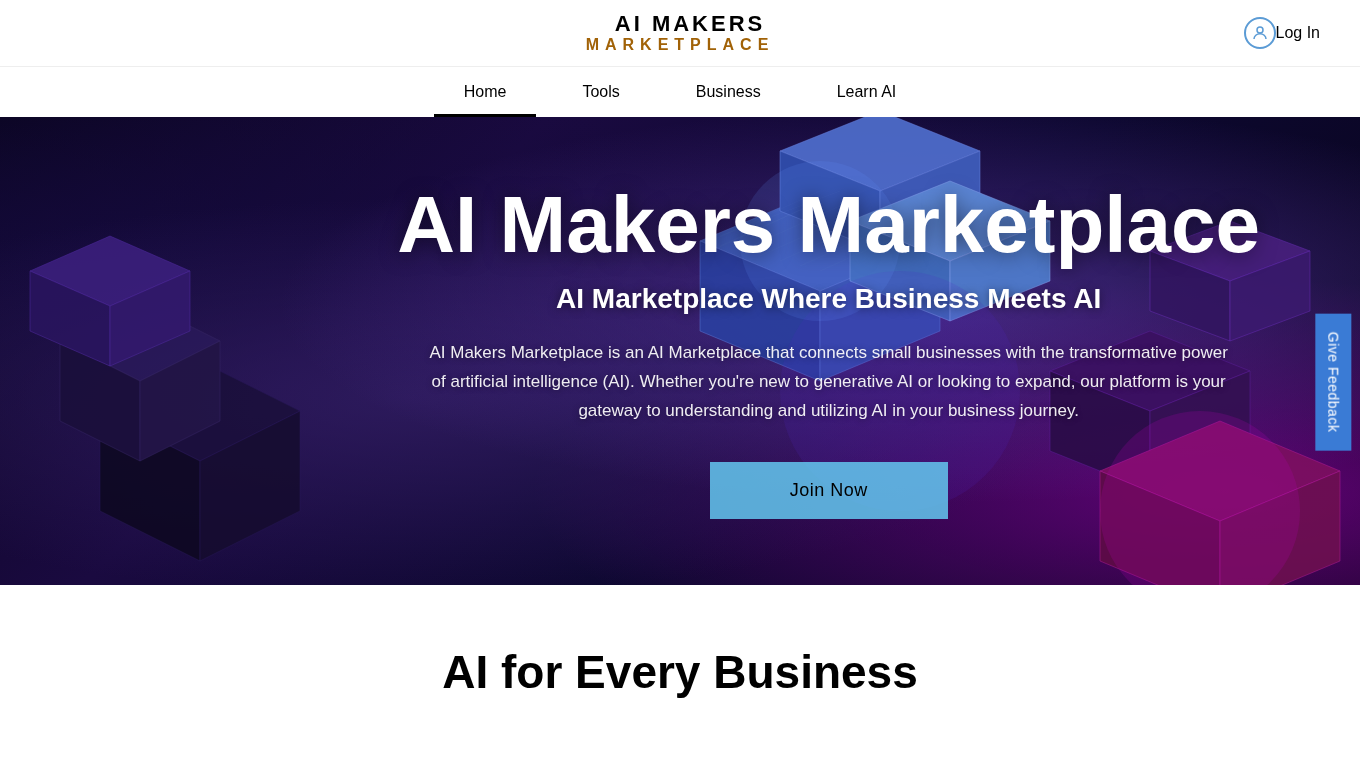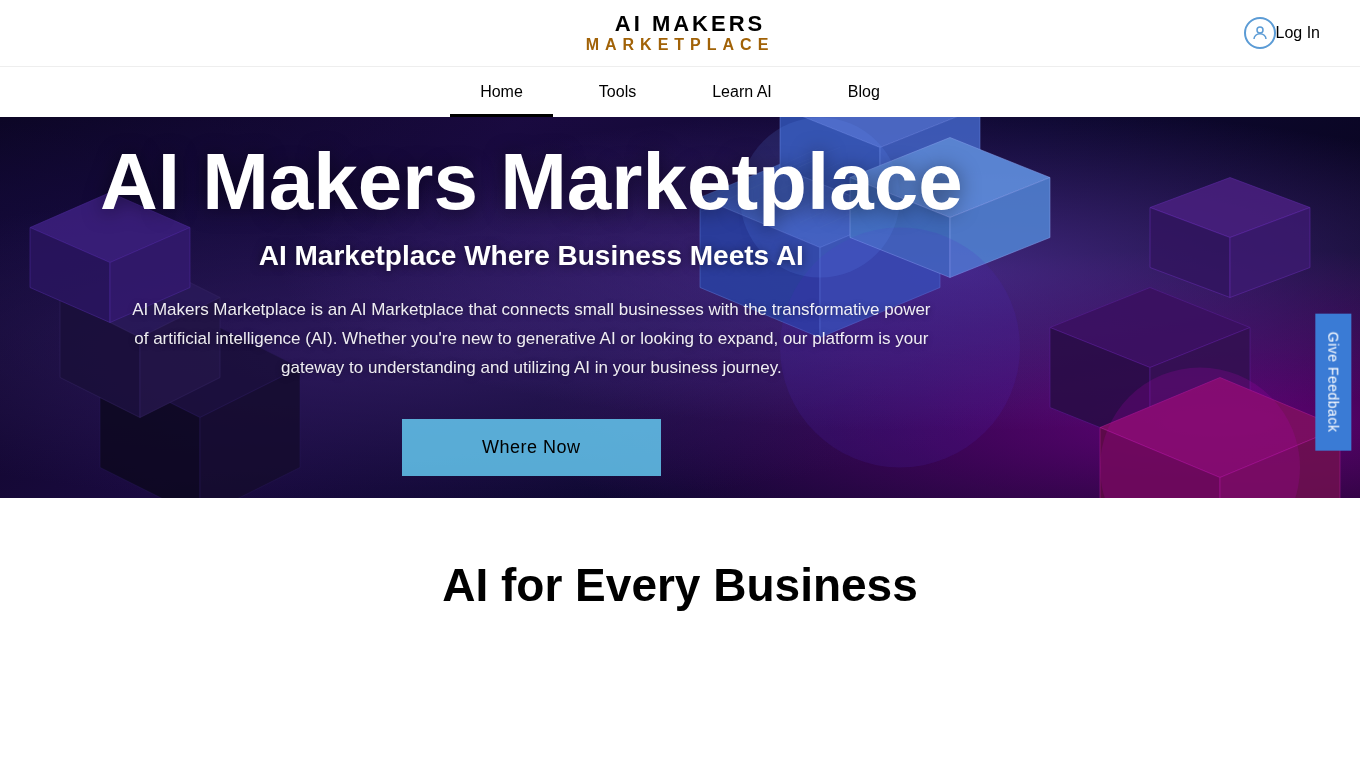--- a/index.html
+++ b/index.html
@@ -101,26 +101,26 @@
       bottom: 0;
       left: 0;
       right: 0;
       height: 3px;
       background: #000;
     }
 
     
     .hero {
       width: 100%;
-      height: 381px;
+      height: 468px;
       position: relative;
       overflow: hidden;
       display: flex;
       align-items: center;
-      justify-content: flex-start;
+      justify-content: flex-end;
     }
 
     .hero-bg {
       position: absolute;
       inset: 0;
       background: 
         radial-gradient(ellipse at 70% 40%, rgba(100, 60, 180, 0.6) 0%, transparent 50%),
         radial-gradient(ellipse at 30% 60%, rgba(50, 30, 100, 0.8) 0%, transparent 50%),
         radial-gradient(ellipse at 90% 80%, rgba(180, 0, 200, 0.5) 0%, transparent 40%),
         radial-gradient(ellipse at 10% 30%, rgba(20, 10, 60, 0.9) 0%, transparent 40%),
@@ -238,22 +238,22 @@
         <path d="M4 20c0-4 3.6-7 8-7s8 3 8 7"></path>
       </svg>
     </div>
     <span>Log In</span>
   </button>
 </header>
 
 <nav class="nav">
   <a class="nav-item active">Home</a>
   <a class="nav-item">Tools</a>
+  <a class="nav-item">Business</a>
   <a class="nav-item">Learn AI</a>
-  <a class="nav-item">Blog</a>
 </nav>
 
 <section class="hero">
   <div class="hero-bg"></div>
 
   <div class="hero-visual">
     <svg class="blocks-svg" viewBox="0 0 1360 520" xmlns="http://www.w3.org/2000/svg" preserveAspectRatio="xMidYMid slice">
 
       <g opacity="0.85">
 
@@ -315,21 +315,21 @@
       <circle cx="900" cy="300" r="120" fill="rgba(80,40,200,0.15)"></circle>
       <circle cx="1200" cy="420" r="100" fill="rgba(180,0,180,0.2)"></circle>
       <circle cx="820" cy="150" r="80" fill="rgba(100,150,255,0.15)"></circle>
     </svg>
   </div>
 
   <div class="hero-content">
     <h1 class="hero-title">AI Makers Marketplace</h1>
     <h2 class="hero-subtitle">AI Marketplace Where Business Meets AI</h2>
     <p class="hero-description">AI Makers Marketplace is an AI Marketplace that connects small businesses with the transformative power of artificial intelligence (AI). Whether you're new to generative AI or looking to expand, our platform is your gateway to understanding and utilizing AI in your business journey.</p>
-    <button class="join-btn">Where Now</button>
+    <button class="join-btn">Join Now</button>
   </div>
 </section>
 
 <section class="below-fold">
   <h2 class="below-fold-title">AI for Every Business</h2>
 </section>
 
 <div class="feedback-tab">Give Feedback</div>
 
 </body></html>

